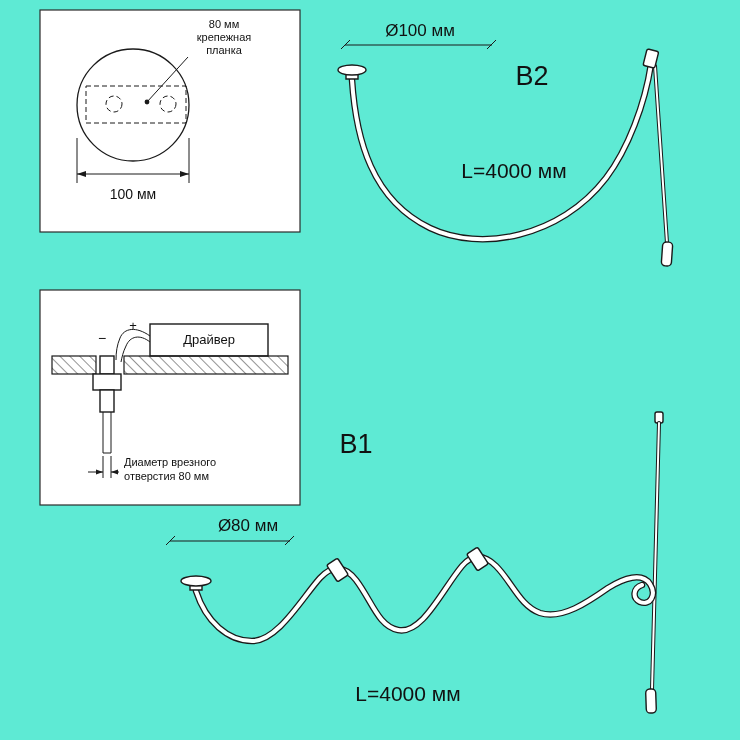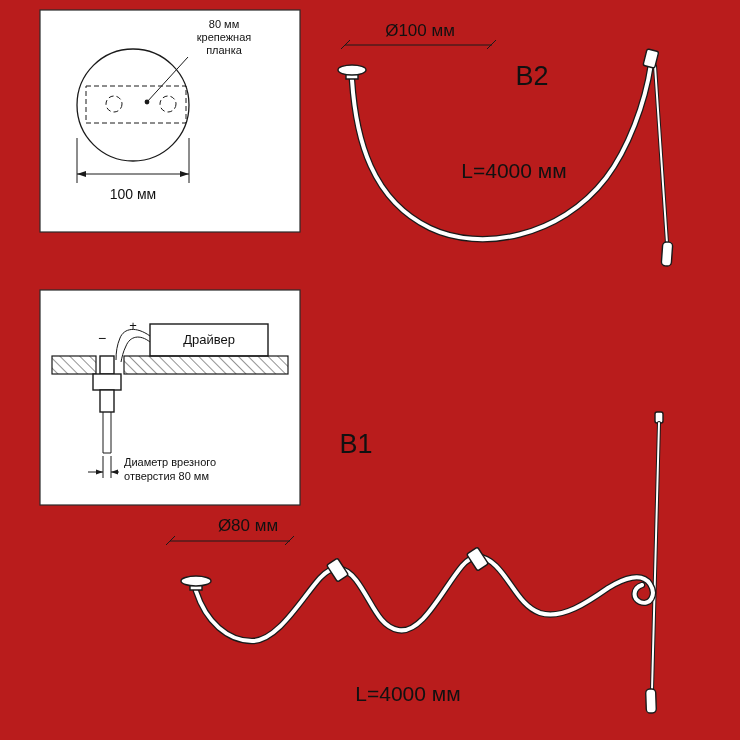--- a/index.html
+++ b/index.html
@@ -1,19 +1,19 @@
 <!DOCTYPE html>
 <html><head>
 <meta charset="utf-8">
 <style>
   html,body{margin:0;padding:0;background:#ffffff;}
   .canvas{
     position:relative;
     width:740px;height:740px;
-    background:#b91c1c;
+    background:#5eead4;
     font-family:"Liberation Sans", sans-serif;
     overflow:hidden;
   }
   svg text{
     font-family:"Liberation Sans", sans-serif;
     fill:#111111;
   }
   .mid{text-anchor:middle;}
   .t11{font-size:11px;}
   .t13{font-size:13px;}

